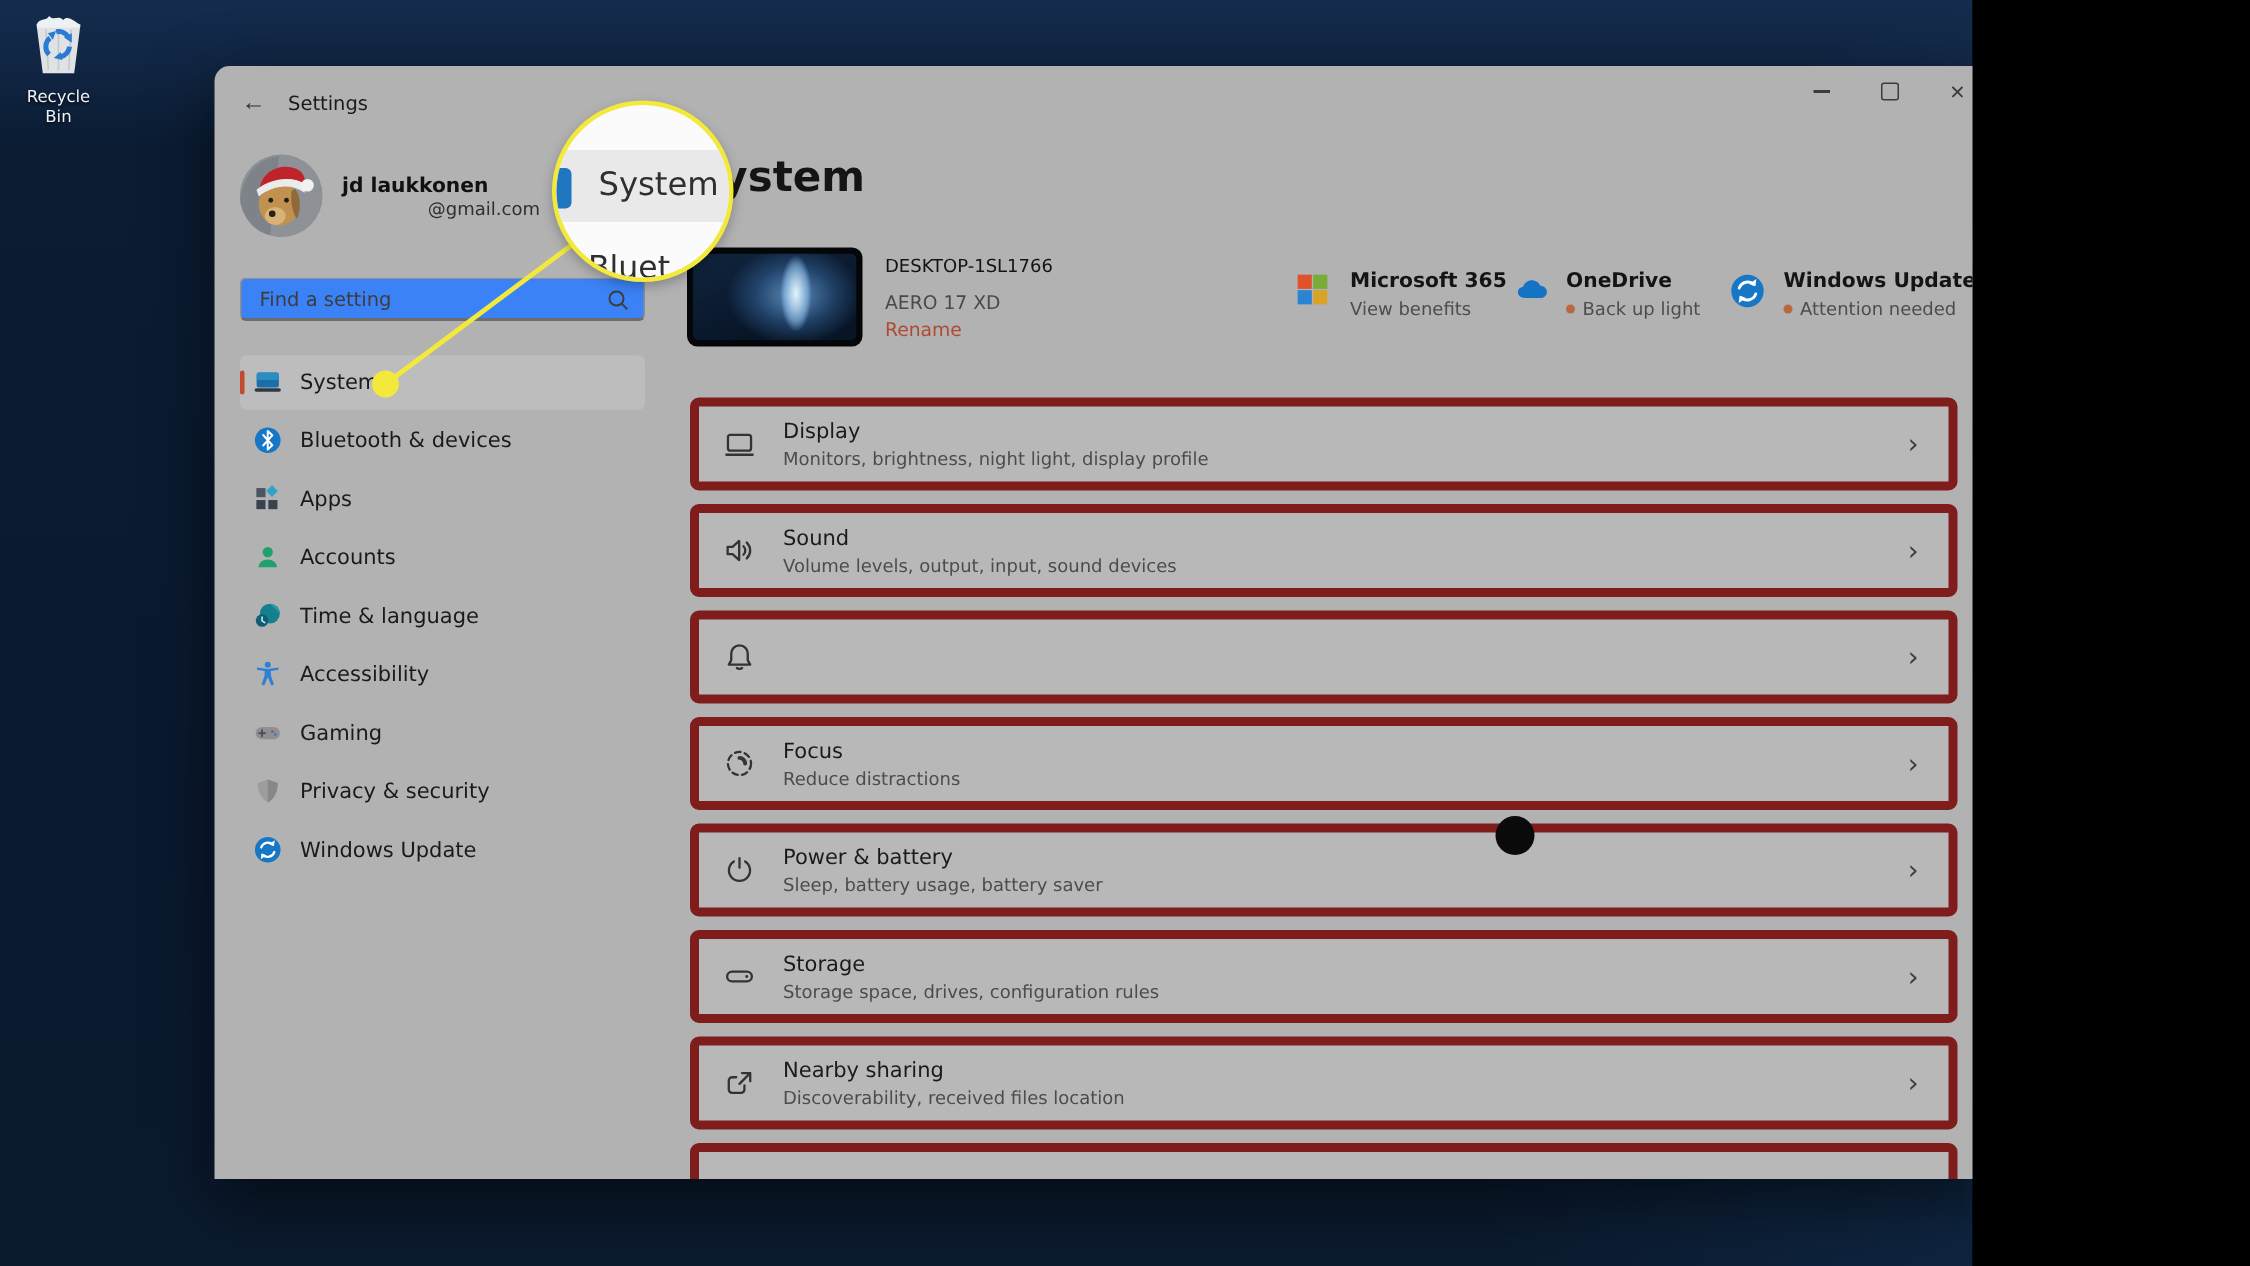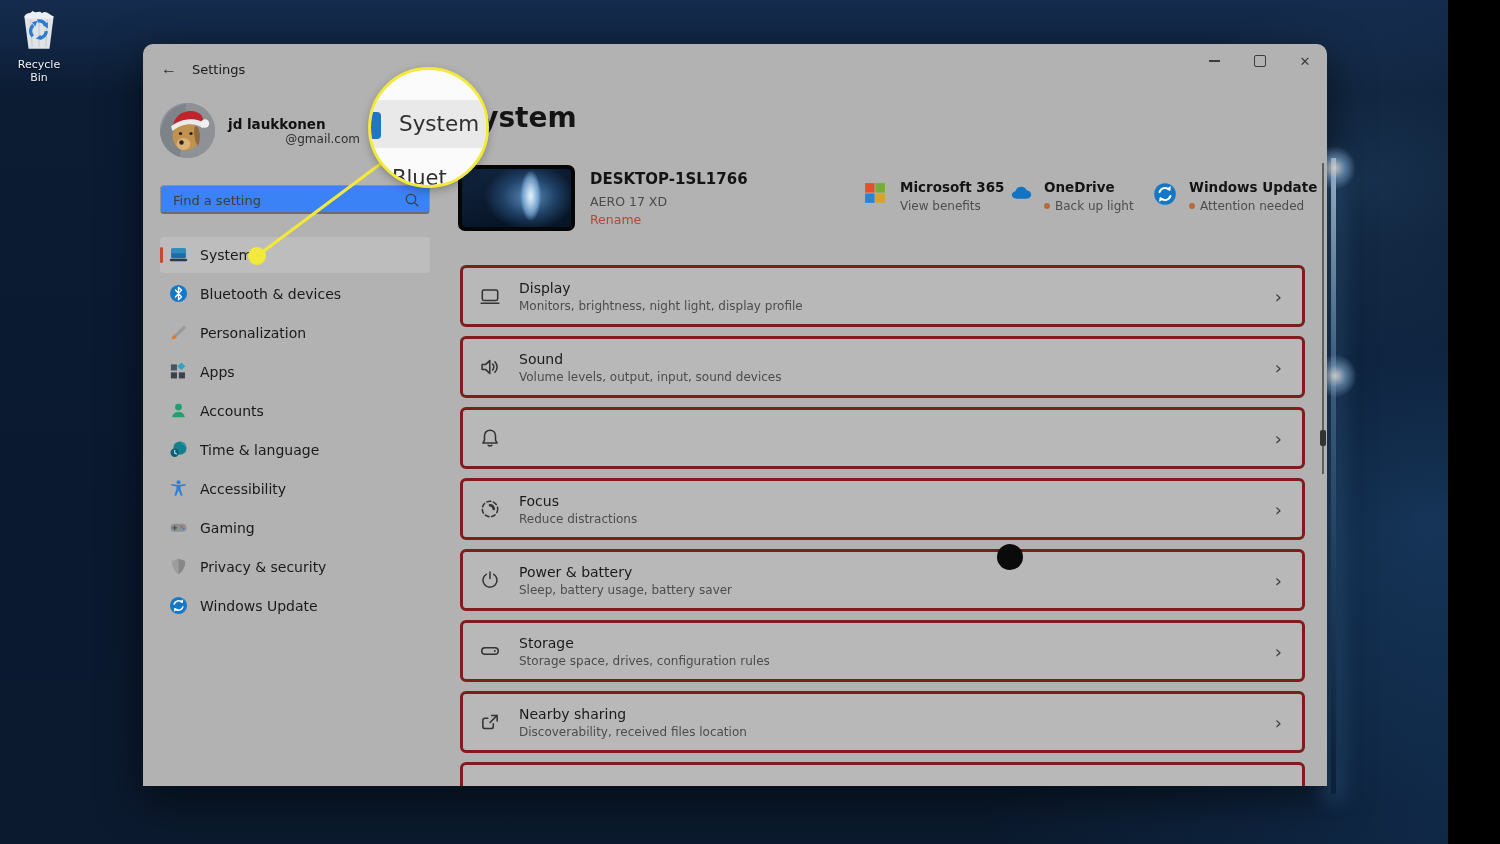--- a/index.html
+++ b/index.html
@@ -1,16 +1,16 @@
 <!DOCTYPE html>
 <html><head>
 <meta charset="utf-8">
 <style>
   html,body{margin:0;padding:0;background:#000;}
-  .stage{position:relative;width:1448px;height:844px;overflow:hidden;
+  .stage{position:relative;width:1315px;height:844px;overflow:hidden;
          font-family:"DejaVu Sans","Liberation Sans",sans-serif;}
 
   
   .desktop{position:absolute;inset:0;
     background:
       radial-gradient(420px 300px at 1360px 180px, rgba(90,160,220,.16), transparent 60%),
       radial-gradient(520px 440px at 1430px 520px, rgba(45,110,170,.30), transparent 65%),
       radial-gradient(740px 520px at 1500px 820px, rgba(30,85,145,.28), transparent 70%),
       linear-gradient(180deg,#152c4e 0px,#112644 42px,#0b1c33 95px,#0a1930 60%,#0b1a2e 100%);}
   .wall-streak{position:absolute;left:1331px;top:158px;width:5px;height:636px;
@@ -65,34 +65,34 @@
   .side-label{position:absolute;left:40px;top:50%;transform:translateY(-50%);font-size:14px;color:#1a1a1a;white-space:nowrap;}
 
   
   .page-title{position:absolute;left:317px;top:57px;font-size:28px;font-weight:bold;color:#141414;}
   .device-thumb{position:absolute;left:315px;top:121px;width:117px;height:66px;background:#050608;border-radius:7px;padding:0;cursor:default;}
   .device-screen{position:absolute;left:4px;top:4px;right:4px;bottom:4px;border-radius:4px;
     background:
       radial-gradient(14px 34px at 63% 46%, rgba(235,248,255,.95), rgba(150,200,245,.55) 55%, transparent 75%),
       radial-gradient(58px 42px at 62% 48%, rgba(120,180,235,.75), rgba(60,115,175,.45) 45%, transparent 78%),
       linear-gradient(160deg,#10253f,#081527 70%);}
-  .device-name{position:absolute;left:447px;top:126px;font-size:15px;font-weight:bold;color:#141414;}
+  .device-name{position:absolute;left:447px;top:126px;font-size:12px;font-weight:normal;color:#141414;}
   .device-model{position:absolute;left:447px;top:150px;font-size:12.5px;color:#4a4a4a;}
   .device-rename{position:absolute;left:447px;top:168px;font-size:12.5px;cursor:pointer;}
 
   .chip{position:absolute;top:135px;display:flex;gap:12px;cursor:pointer;}
   .chip-icon{width:24px;height:24px;margin-top:3px;}
   .chip-icon svg{display:block;}
   .chip-title{font-size:13.5px;font-weight:bold;color:#141414;line-height:17px;}
   .chip-sub{display:flex;align-items:center;gap:5px;font-size:12px;color:#4d4d4d;margin-top:3px;}
   .status-dot{width:6px;height:6px;border-radius:50%;}
 
   
   .cards{position:absolute;left:317px;top:221px;width:845px;display:flex;flex-direction:column;gap:9px;}
-  .card{position:relative;height:62px;background:#b8b8b8;border:3px solid #7f1d1d;border-radius:6px;
+  .card{position:relative;height:62px;background:#b8b8b8;border:6px solid #7f1d1d;border-radius:6px;
     box-sizing:border-box;display:flex;align-items:center;cursor:pointer;}
   .card-icon{width:22px;height:22px;margin-left:16px;flex:none;}
   .card-icon svg{width:22px;height:22px;display:block;stroke:#333;fill:none;stroke-width:1.4;stroke-linecap:round;stroke-linejoin:round;}
   .card-text{margin-left:18px;}
   .card-title{font-size:14px;color:#1a1a1a;line-height:17px;}
   .card-sub{font-size:12px;color:#4c4c4c;margin-top:2px;}
   .card-chev{margin-left:auto;margin-right:20px;font-size:18px;color:#3e3e3e;}
 
   
   .scrollbar{position:absolute;left:1179px;top:119px;width:2px;height:311px;background:#5e5e5e;cursor:pointer;}
@@ -200,29 +200,20 @@
             <svg viewBox="0 0 20 20">
               <circle cx="10" cy="10" r="9" fill="#1677c7"></circle>
               <path d="M6.8 6.3 L13.2 13.5 L10 16.5 L10 3.5 L13.2 6.5 L6.8 13.7" stroke="#fff" stroke-width="1.4" fill="none" stroke-linejoin="round" stroke-linecap="round"></path>
             </svg>
           </span>
           <span class="side-label">Bluetooth &amp; devices</span>
         </div>
         <div class="side-item">
           <span class="side-icon">
             <svg viewBox="0 0 20 20">
-              <path d="M14.8 3.4 C15.6 2.6 16.9 2.7 17.5 3.5 C18.1 4.2 18 5.3 17.3 6 L8 14.6 L5.6 12.4 Z" fill="#9a9a9a"></path>
-              <path d="M5.6 12.4 L8 14.6 C7.6 16.5 5.5 17.4 2.8 17 C3.2 14.7 4.1 13.2 5.6 12.4 Z" fill="#e07b2a"></path>
-            </svg>
-          </span>
-          <span class="side-label">Personalization</span>
-        </div>
-        <div class="side-item">
-          <span class="side-icon">
-            <svg viewBox="0 0 20 20">
               <rect x="2" y="2.5" width="6.4" height="6.4" fill="#4a5560"></rect>
               <rect x="2" y="10.9" width="6.4" height="6.4" fill="#39434d"></rect>
               <rect x="10.4" y="10.9" width="6.4" height="6.4" fill="#39434d"></rect>
               <rect x="10.1" y="1.7" width="5.8" height="5.8" transform="rotate(45 13 4.6)" fill="#2fa3c7"></rect>
             </svg>
           </span>
           <span class="side-label">Apps</span>
         </div>
         <div class="side-item">
           <span class="side-icon">

